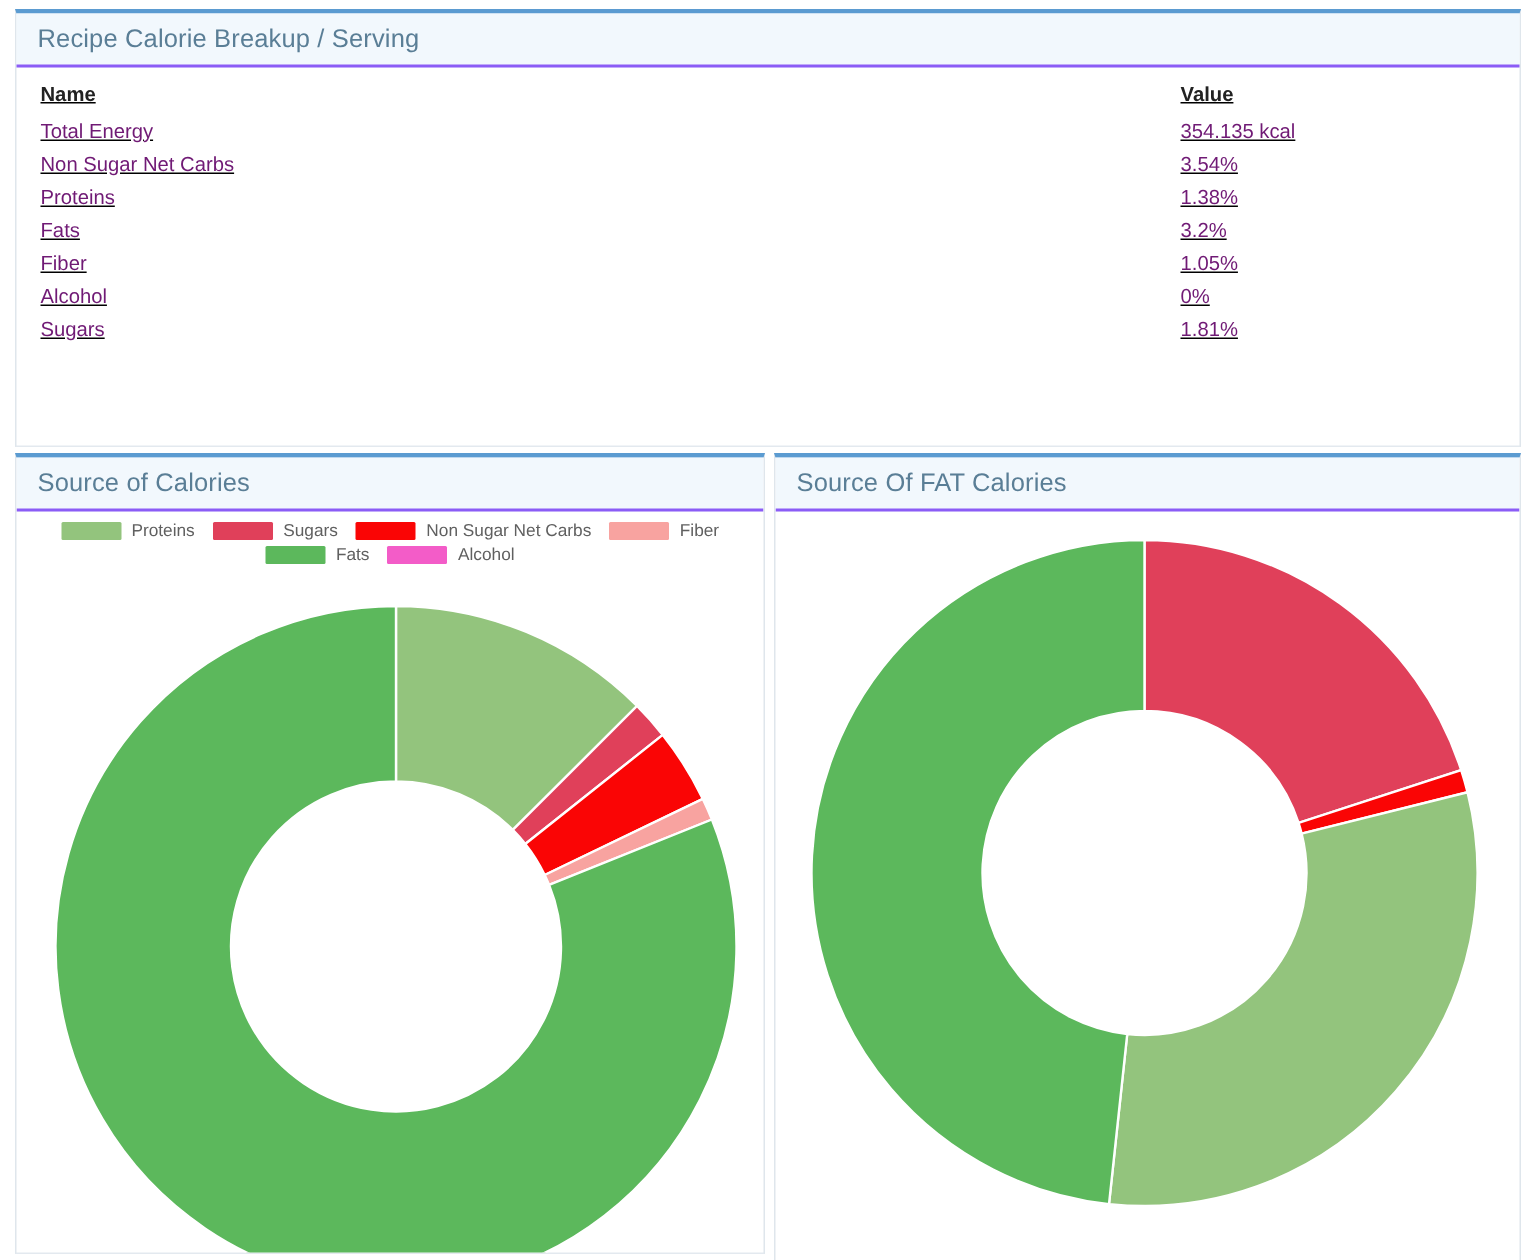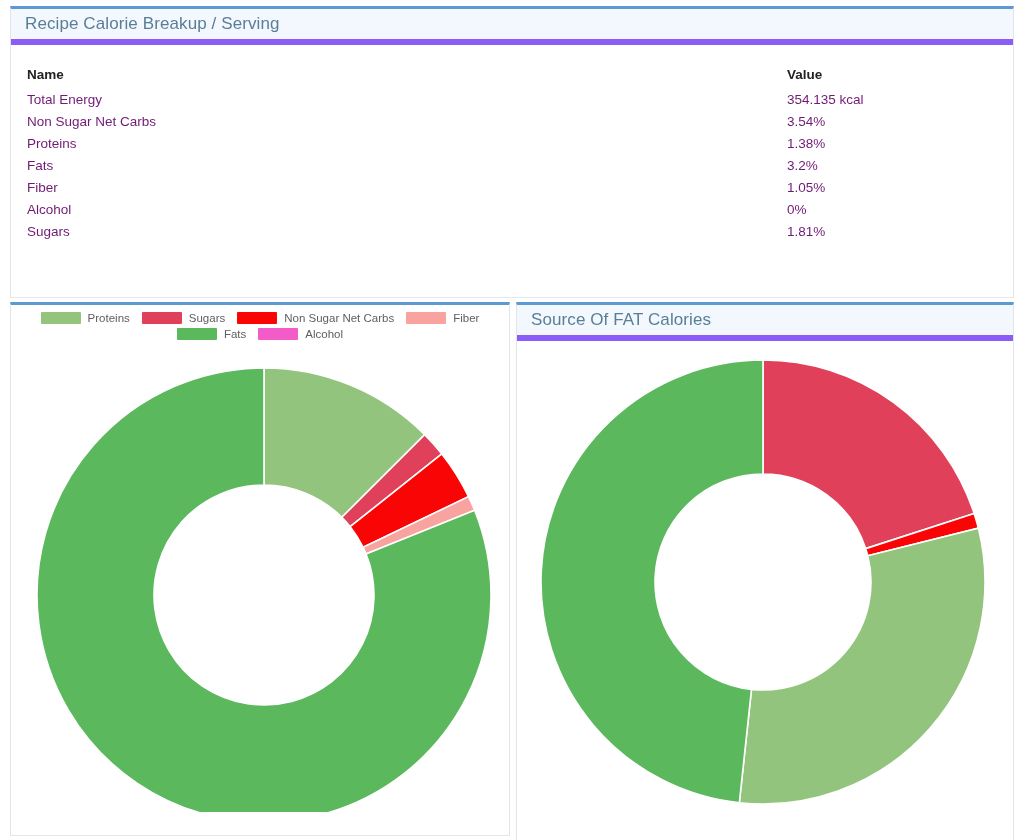--- a/index.html
+++ b/index.html
@@ -16,37 +16,37 @@
   .panel {
     position: absolute;
     background: #ffffff;
     border-top: 3px solid #5b9bd1;
     border-left: 1px solid #dfe6ec;
     border-right: 1px solid #dfe6ec;
     border-bottom: 1px solid #e3e9ef;
   }
   .panel-head {
     background: #f2f8fd;
-    border-bottom: 6px solid #8b5cf6;
+    border-bottom: 2px solid #8b5cf6;
     height: 36px;
     display: flex;
     align-items: center;
     padding-left: 14px;
   }
   .panel-title {
     font-size: 17px;
     color: #5a7e96;
     font-weight: 400;
     letter-spacing: .1px;
     white-space: nowrap;
   }
 
   
   #panel-breakup { left: 10px; top: 6px; width: 1004px; height: 292px; }
-  .tbl { width: 100%; border-collapse: collapse; margin-top: 16px; }
+  .tbl { width: 100%; border-collapse: collapse; margin-top: 4px; text-decoration: underline; }
   .tbl th, .tbl td {
     text-align: left;
     font-size: 13.5px;
     color: #701a75;
     padding: 3.5px 0 3.5px 16px;
     font-weight: 400;
     white-space: nowrap;
   }
   .tbl th { font-weight: bold; color: #222; padding-top: 6px; padding-bottom: 6px; }
   .tbl .col-name { width: 760px; }
@@ -119,20 +119,23 @@
         </tr>
         <tr class="spacer">
           <td></td>
             <td></td>
         </tr>
       </tbody>
     </table>
   </section>
 
   <section class="panel" id="panel-src-cal">
+    <div class="panel-head">
+      <span class="panel-title">Source of Calories</span>
+    </div>
     <div class="legend" id="legend-calories">
         <span class="legend-item">
           <span class="legend-swatch" style="background: rgb(147, 196, 125);"></span>
           <span class="legend-label">Proteins</span>
         </span>
         <span class="legend-item">
           <span class="legend-swatch" style="background: rgb(224, 64, 90);"></span>
           <span class="legend-label">Sugars</span>
         </span>
         <span class="legend-item">

